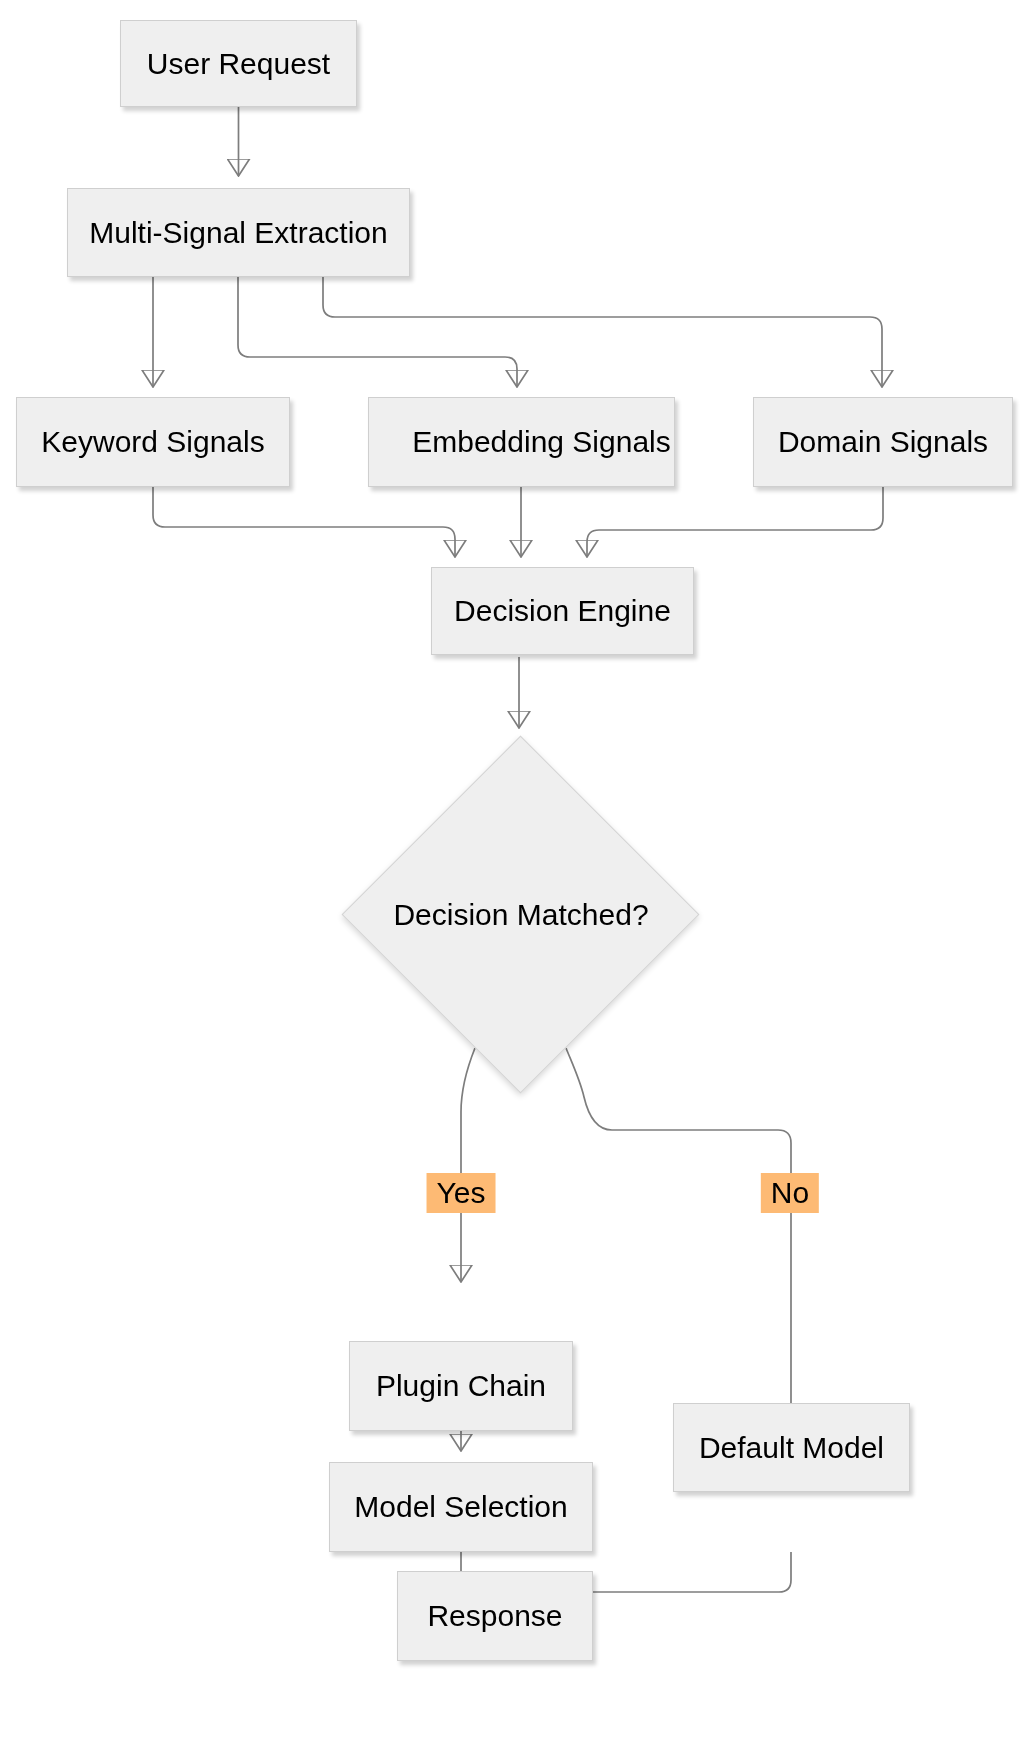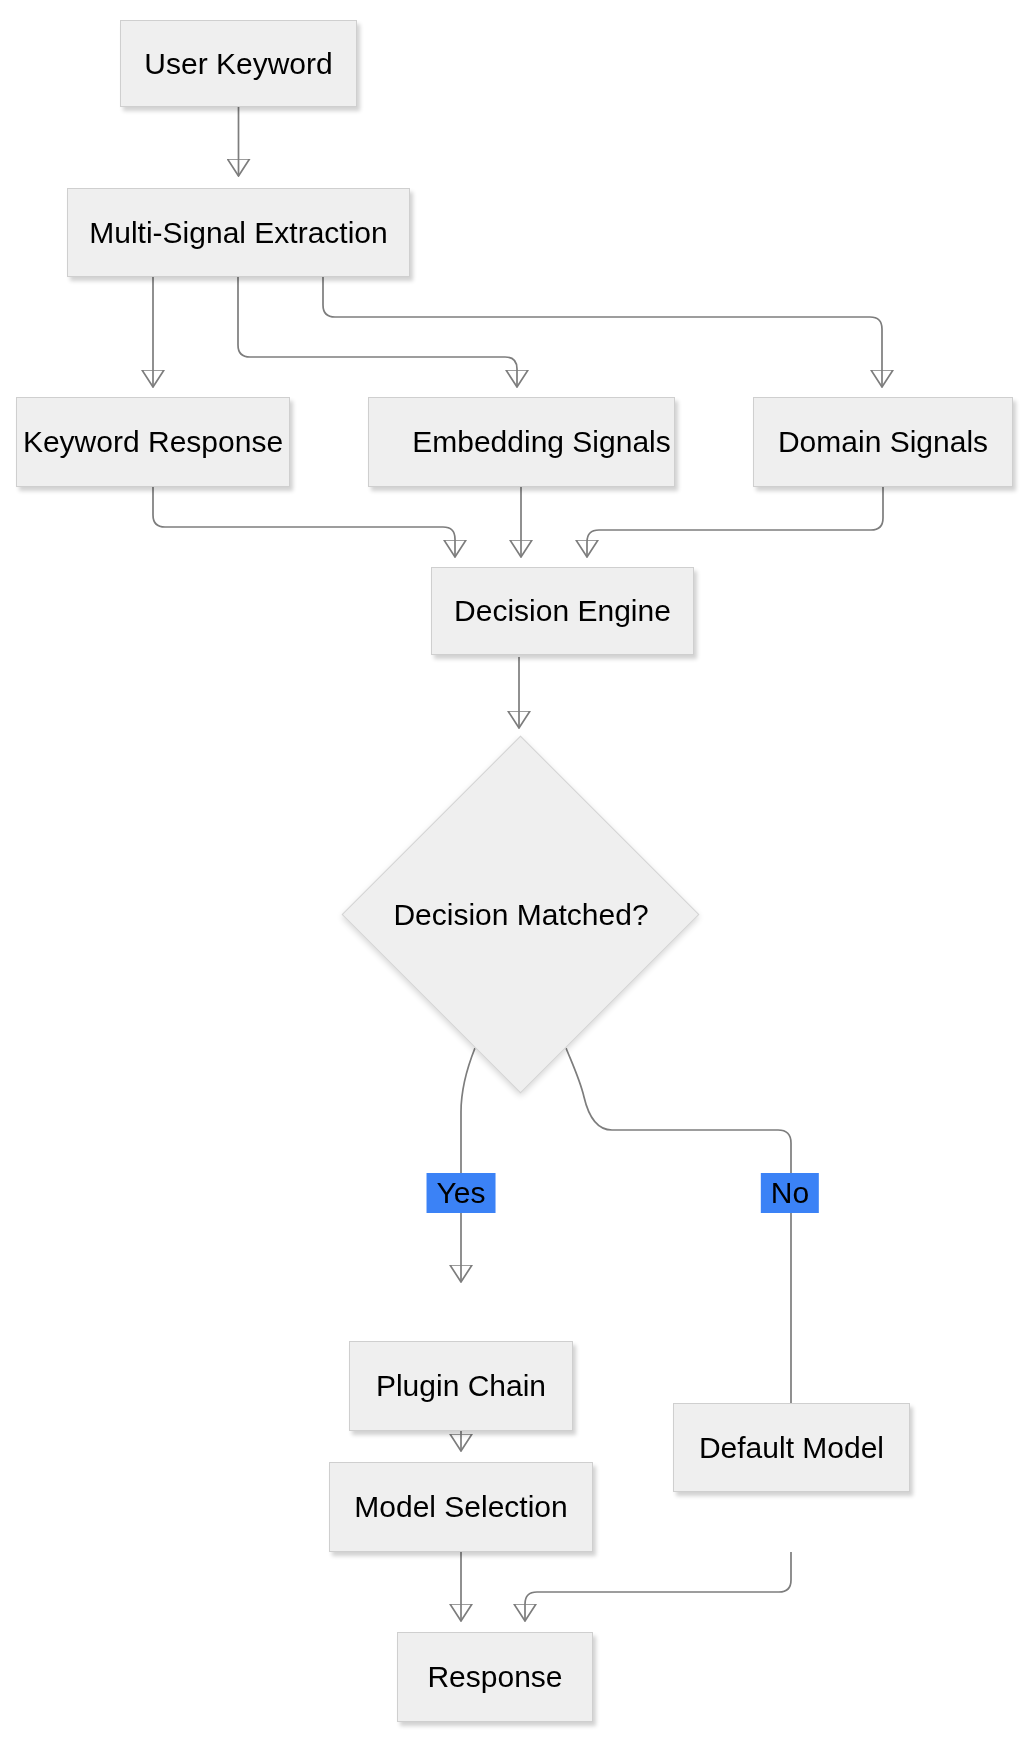--- a/index.html
+++ b/index.html
@@ -48,21 +48,21 @@
     position: absolute;
     left: 521px; top: 915px;
     transform: translate(-50%, -50%);
     font-size: 30px;
     color: #000000;
     white-space: nowrap;
   }
   .edge-label {
     position: absolute;
     transform: translate(-50%, -50%);
-    background: #3b82f6;
+    background: #fdba74;
     padding: 3px 10px;
     font-size: 30px;
     color: #000000;
     white-space: nowrap;
   }
 </style>
 </head>
 <body>
 
 <div class="canvas">
@@ -81,40 +81,40 @@
     <path d="M521 487 L521 557" marker-end="url(#arrow)"></path>
     <path d="M883 487 L883 518 Q883 530 871 530 L599 530 Q587 530 587 542 L587 557" marker-end="url(#arrow)"></path>
     <path d="M519 657 L519 728" marker-end="url(#arrow)"></path>
     <path d="M475 1048 C467 1068 461 1088 461 1112 L461 1282" marker-end="url(#arrow)"></path>
     <path d="M566 1048 C572 1063 580 1080 584 1097 C588 1114 596 1130 612 1130 L778 1130 Q791 1130 791 1143 L791 1453" marker-end="url(#arrow)"></path>
     <path d="M461 1383 L461 1451" marker-end="url(#arrow)"></path>
     <path d="M461 1552 L461 1621" marker-end="url(#arrow)"></path>
     <path d="M791 1552 L791 1580 Q791 1592 779 1592 L537 1592 Q525 1592 525 1604 L525 1621" marker-end="url(#arrow)"></path>
   </svg>
 
-  <div class="node" style="left:120px; top:20px; width:237px; height:87px;">User Keyword</div>
+  <div class="node" style="left:120px; top:20px; width:237px; height:87px;">User Request</div>
 
   <div class="node" style="left:67px; top:188px; width:343px; height:89px;">Multi-Signal Extraction</div>
 
-  <div class="node" style="left:16px; top:397px; width:274px; height:90px;">Keyword Response</div>
+  <div class="node" style="left:16px; top:397px; width:274px; height:90px;">Keyword Signals</div>
 
   <div class="node" style="left:368px; top:397px; width:307px; height:90px;padding-left:40px;">Embedding Signals</div>
 
   <div class="node" style="left:753px; top:397px; width:260px; height:90px;">Domain Signals</div>
 
   <div class="node" style="left:387px; top:567px; width:263px; height:88px;margin-left:44px;">Decision Engine</div>
 
   <div class="diamond-shape"></div>
   <div class="diamond-label">Decision Matched?</div>
 
   <div class="edge-label" style="left:461px; top:1193px;">Yes</div>
 
   <div class="edge-label" style="left:790px; top:1193px;">No</div>
 
   <div class="node" style="left:349px; top:1293px; width:224px; height:90px;margin-top:48px;">Plugin Chain</div>
 
   <div class="node" style="left:329px; top:1462px; width:264px; height:90px;">Model Selection</div>
 
   <div class="node" style="left:673px; top:1397px; width:237px; height:89px;margin-top:6px;">Default Model</div>
 
-  <div class="node" style="left:397px; top:1632px; width:196px; height:90px;text-align:center;">Response</div>
+  <div class="node" style="left:397px; top:1571px; width:196px; height:90px;text-align:center;">Response</div>
 
 </div>
 
 </body></html>

